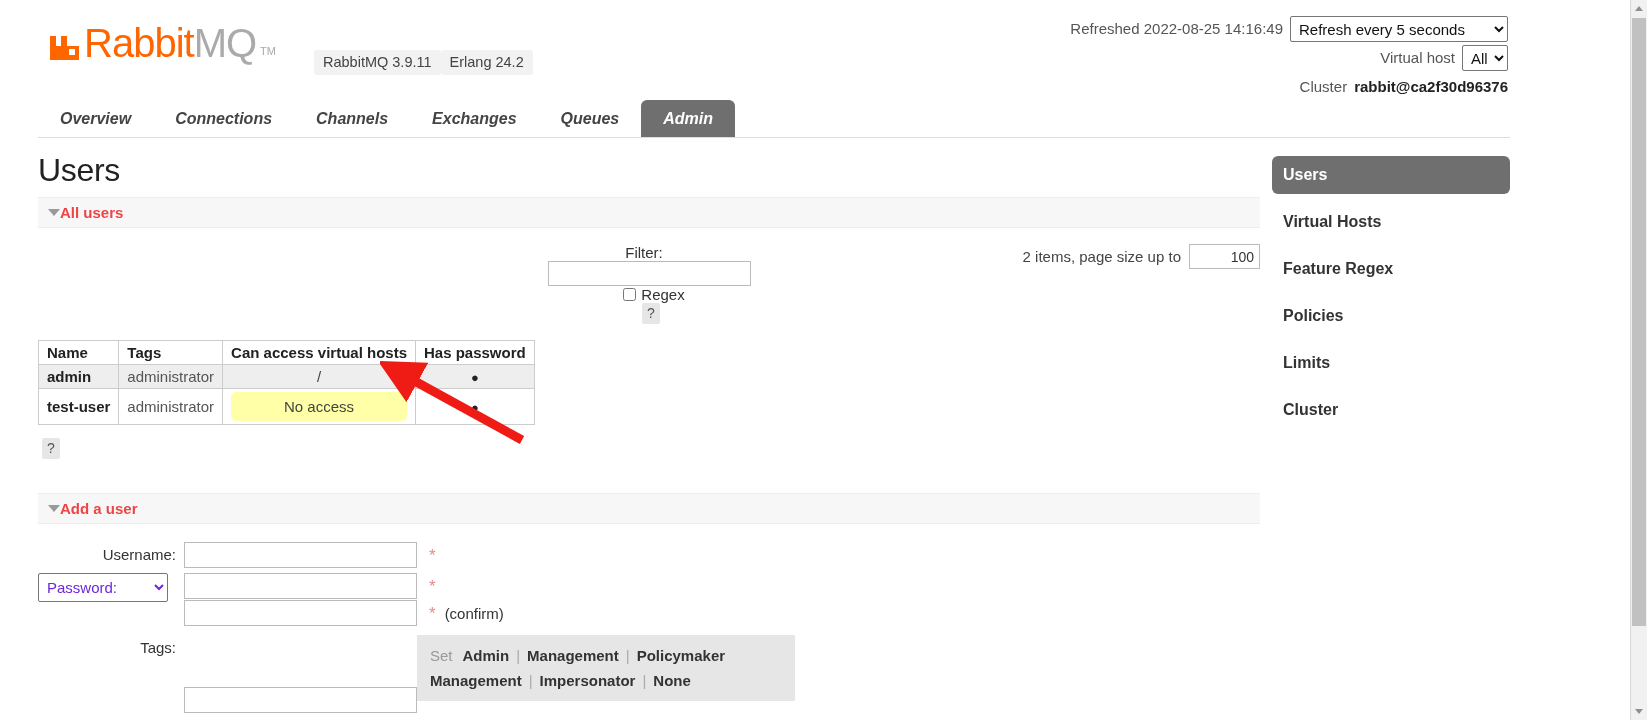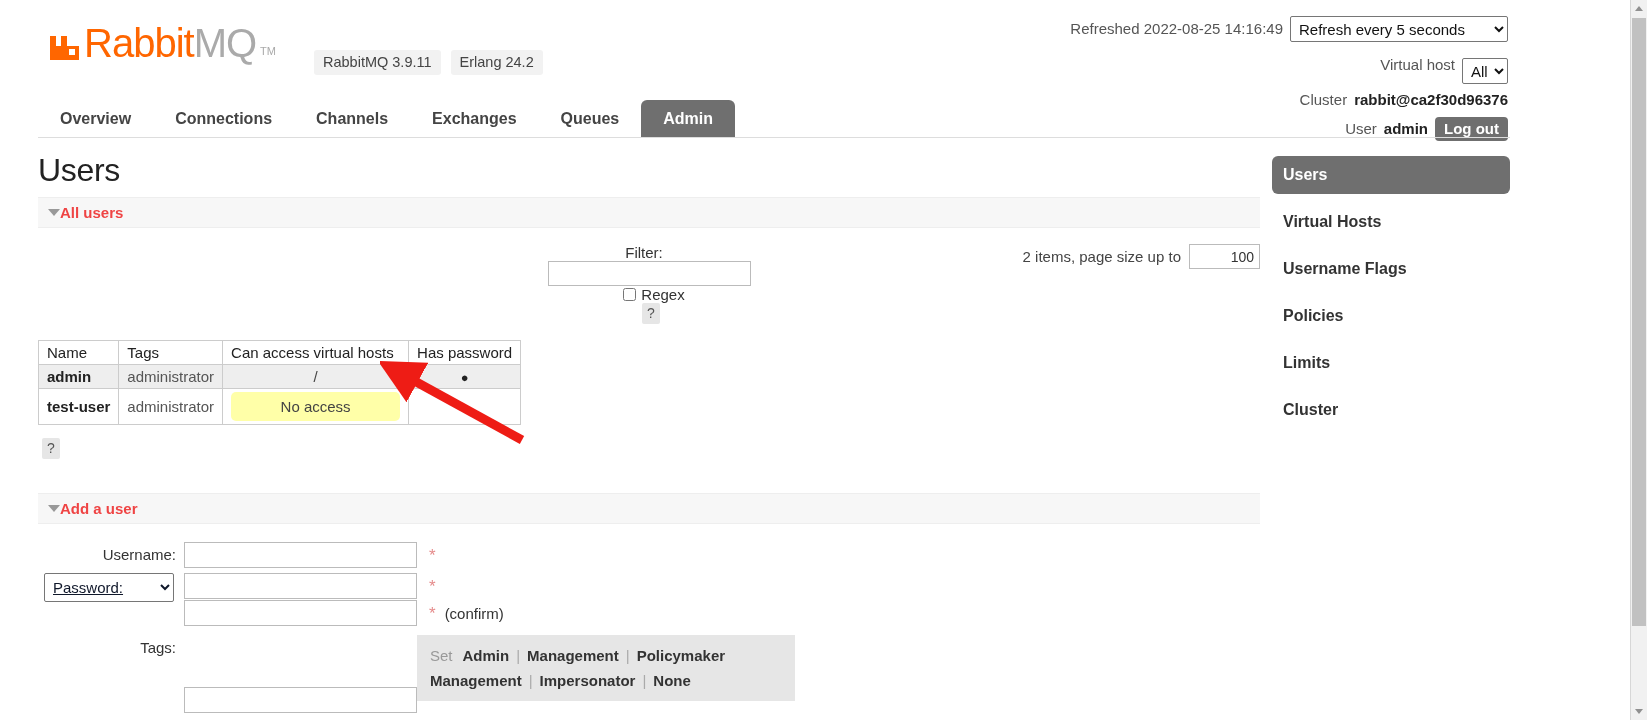--- a/index.html
+++ b/index.html
@@ -72,21 +72,21 @@
   }
   .logo-rabbit { color: #f60; }
   .logo-mq { color: #aaa; }
   .logo-tm {
     font-size: 11px; color: #aaa;
     margin-left: 4px; margin-bottom: 3px;
     letter-spacing: 0;
   }
   .version-pills {
     position: absolute; left: 314px; top: 50px;
-    display: flex; gap: 10px;
+    display: flex; 
   }
   .pill {
     background: #f2f2f2;
     color: #444;
     font-size: 14.5px;
     padding: 4px 9px 5px 9px;
     border-radius: 3px;
     white-space: nowrap;
   }
 
@@ -105,21 +105,21 @@
     font-family: "Liberation Sans", sans-serif;
     font-size: 15px;
     color: #111;
     background: #fff;
     border: 1px solid #767676;
     border-radius: 2px;
     padding: 2px 4px;
     height: 26px;
   }
   select.refresh-select { width: 218px; }
-  select.vhost-select { width: 46px; margin-top: 13px; }
+  select.vhost-select { width: 46px; }
   .logout-btn {
     display: inline-block;
     background: #6f6f6f;
     color: #fff;
     font-size: 15px;
     font-weight: bold;
     padding: 3px 9px 4px 9px;
     border-radius: 4px;
     border: none;
     cursor: pointer;
@@ -134,20 +134,21 @@
     display: flex;
     align-items: flex-end;
   }
   .tab {
     font-size: 16px;
     font-weight: bold;
     color: #444;
     padding: 10px 22px 9px 22px;
     cursor: pointer;
     white-space: nowrap;
+    font-style: italic;
   }
   .tab.active {
     background: #6f6f6f;
     color: #fff;
     border-radius: 6px 6px 0 0;
   }
 
   
   .main {
     position: absolute; left: 38px; top: 152px;
@@ -229,21 +230,21 @@
     border-collapse: collapse;
     font-size: 15px;
   }
   table.users-table th,
   table.users-table td {
     border: 1px solid #ccc;
     padding: 3px 8px;
     vertical-align: middle;
   }
   table.users-table th {
-    font-weight: normal;
+    font-weight: bold;
     color: #222;
     text-align: left;
     background: #fff;
     white-space: nowrap;
   }
   table.users-table td.name-cell {
     font-weight: bold;
     color: #222;
     white-space: nowrap;
   }
@@ -298,27 +299,25 @@
     border: 1px solid #bbb;
     font-family: "Liberation Sans", sans-serif;
     font-size: 14px;
     padding: 2px 4px;
   }
   select.pwd-select {
     width: 130px;
     height: 29px;
     font-family: "Liberation Sans", sans-serif;
     font-size: 15px;
-    color: #0f172a;
+    color: #6d28d9;
     background: #fff;
     border: 1px solid #767676;
     border-radius: 2px;
     padding: 2px 4px;
-    margin-left: 6px;
-    text-decoration: underline;
   }
   .pwd-label-cell {
     width: 146px;
     display: flex;
     justify-content: flex-start;
     padding-right: 8px;
   }
   .req-star {
     color: #e58b8b;
     font-size: 17px;
@@ -430,25 +429,20 @@
         </div>
         <div class="hdr-line">
           <span class="hdr-label">Virtual host</span>
           <select class="hdr-select vhost-select">
             <option>All</option>
           </select>
         </div>
         <div class="hdr-line">
           <span class="hdr-label">Cluster</span>
           <span class="hdr-strong">rabbit@ca2f30d96376</span>
-        </div>
-        <div class="hdr-line">
-          <span class="hdr-label">User</span>
-          <span class="hdr-strong">admin</span>
-          <button class="logout-btn">Log out</button>
         </div>
       </div>
 
       <div class="navbar">
         <div class="tab">Overview</div>
         <div class="tab">Connections</div>
         <div class="tab">Channels</div>
         <div class="tab">Exchanges</div>
         <div class="tab">Queues</div>
         <div class="tab active">Admin</div>
@@ -564,21 +558,21 @@
           </div>
 
           <button class="addbtn">Add user</button>
         </div>
       </div>
     </div>
 
     <div class="sidebar">
       <div class="side-item active">Users</div>
       <div class="side-item">Virtual Hosts</div>
-      <div class="side-item">Username Flags</div>
+      <div class="side-item">Feature Regex</div>
       <div class="side-item">Policies</div>
       <div class="side-item">Limits</div>
       <div class="side-item">Cluster</div>
     </div>
 
     <svg class="arrow-svg" width="160" height="90" viewBox="0 0 160 90">
       <defs>
         <marker id="ah" markerWidth="5" markerHeight="5" refX="2.2" refY="2.5" orient="auto">
           <path d="M0,0 L5,2.5 L0,5 z" fill="#ee1c15"></path>
         </marker>

